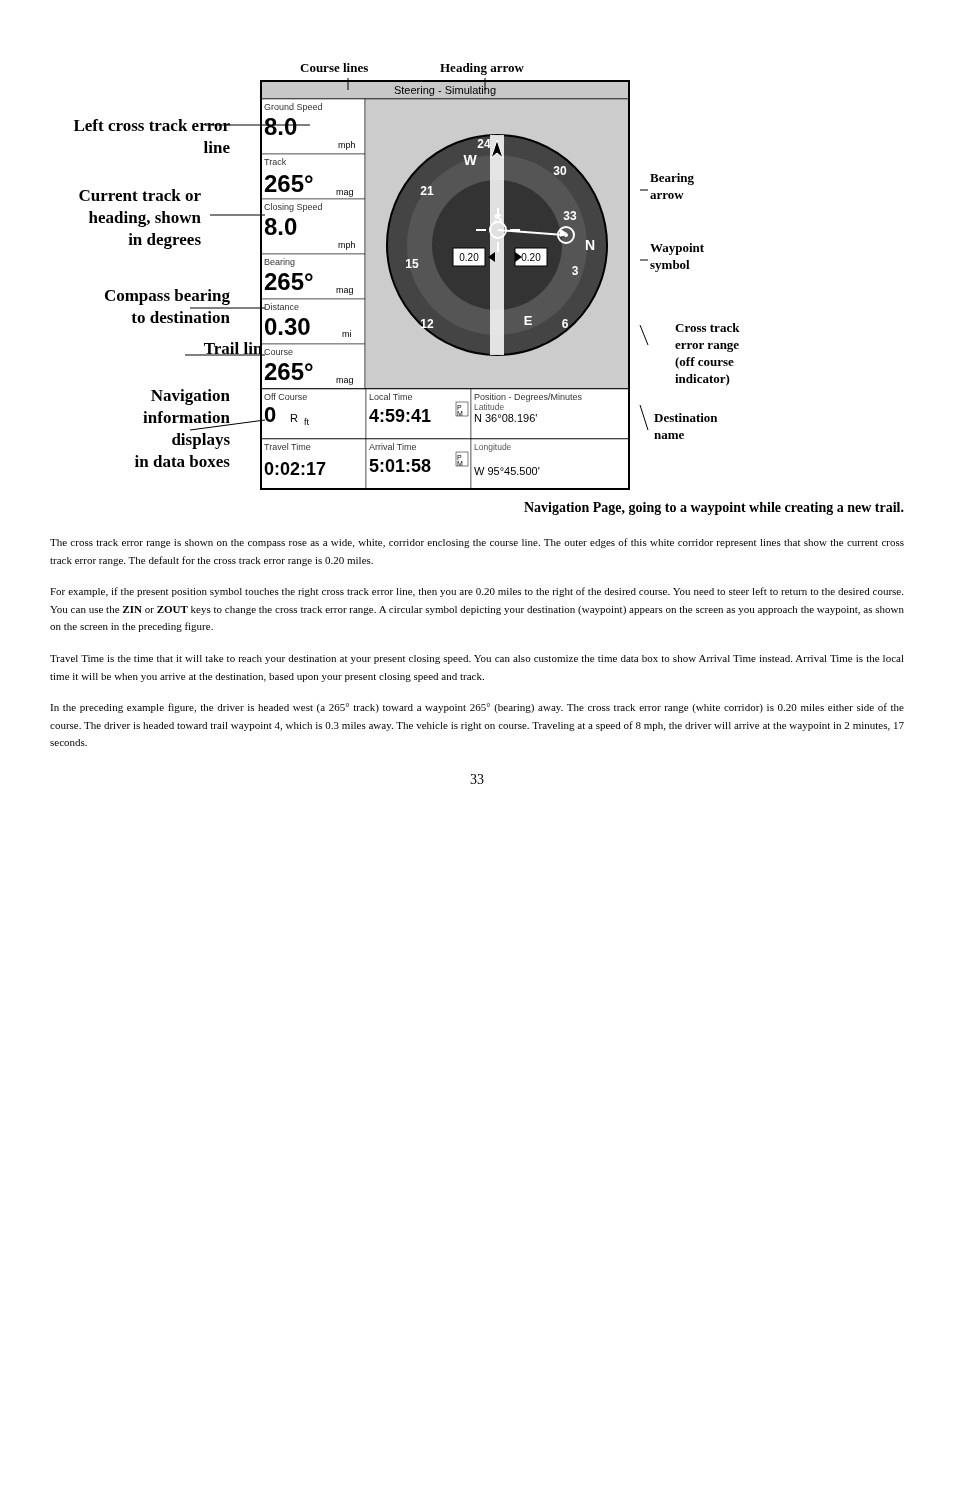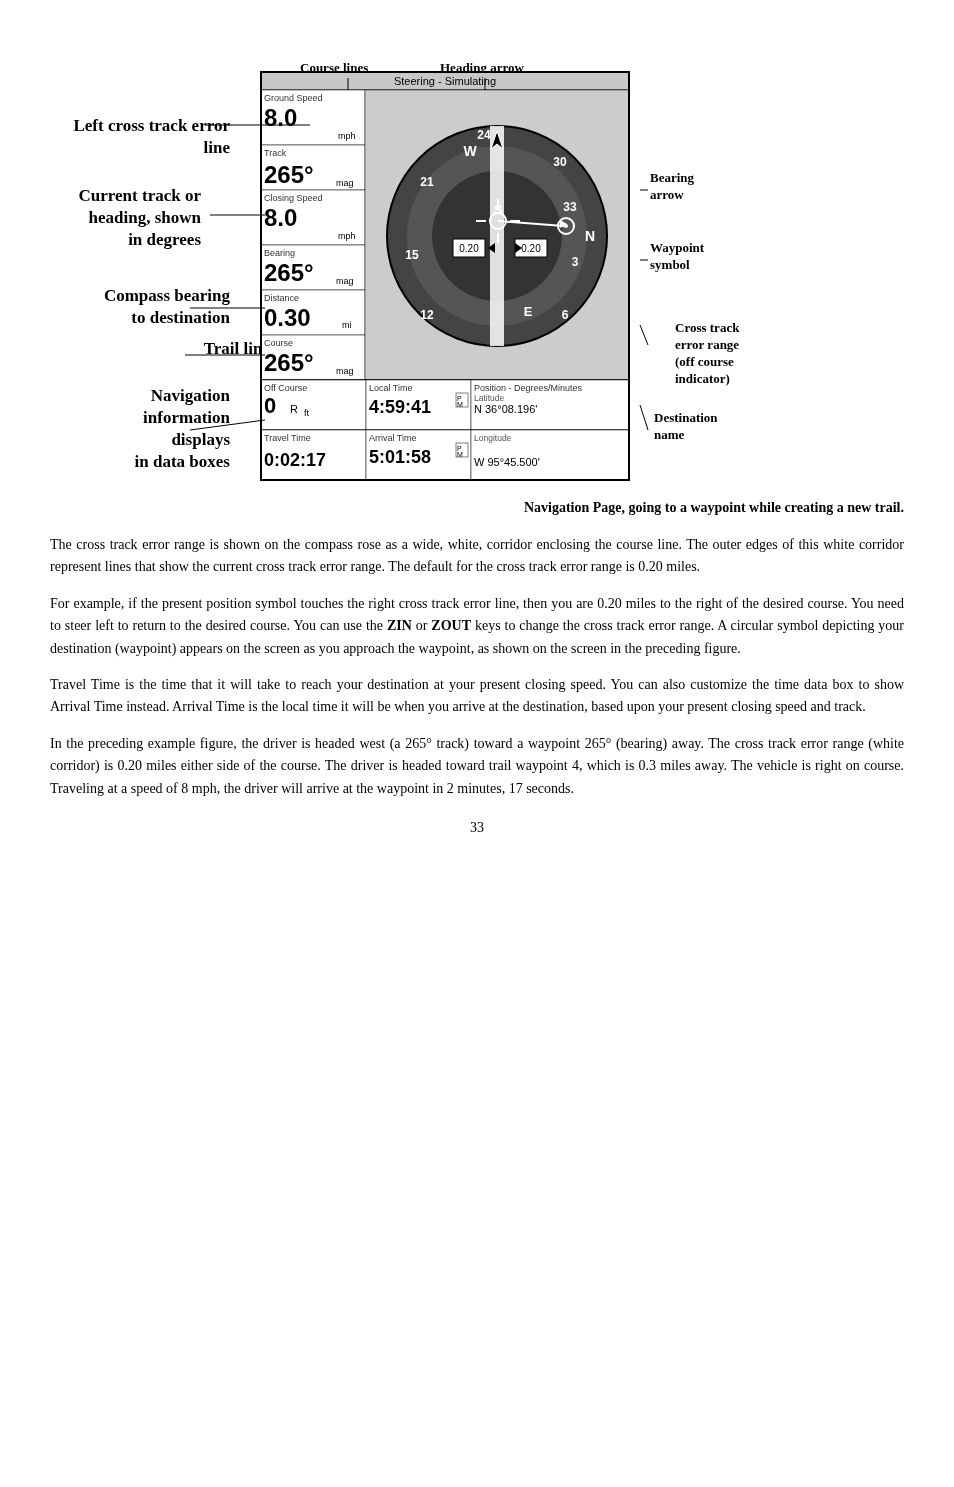--- a/index.html
+++ b/index.html
@@ -20,38 +20,38 @@
     }
     
     .caption {
       text-align: right;
       font-weight: bold;
       font-size: 14px;
       margin-bottom: 18px;
     }
     
     .body-text {
-      font-size: 14px;
+      font-size: 11px;
       line-height: 1.6;
       text-align: justify;
       margin-bottom: 14px;
     }
     .body-text strong { font-weight: bold; }
     
     .page-number {
       text-align: center;
       font-size: 14px;
       margin-top: 20px;
     }
 
     
     .gps-svg-container {
       position: absolute;
       left: 210px;
-      top: 41px;
+      top: 50px;
       width: 314px;
       height: 370px;
     }
 
     
     .left-label {
       position: absolute;
       right: 0;
       font-size: 17px;
       font-weight: bold;

